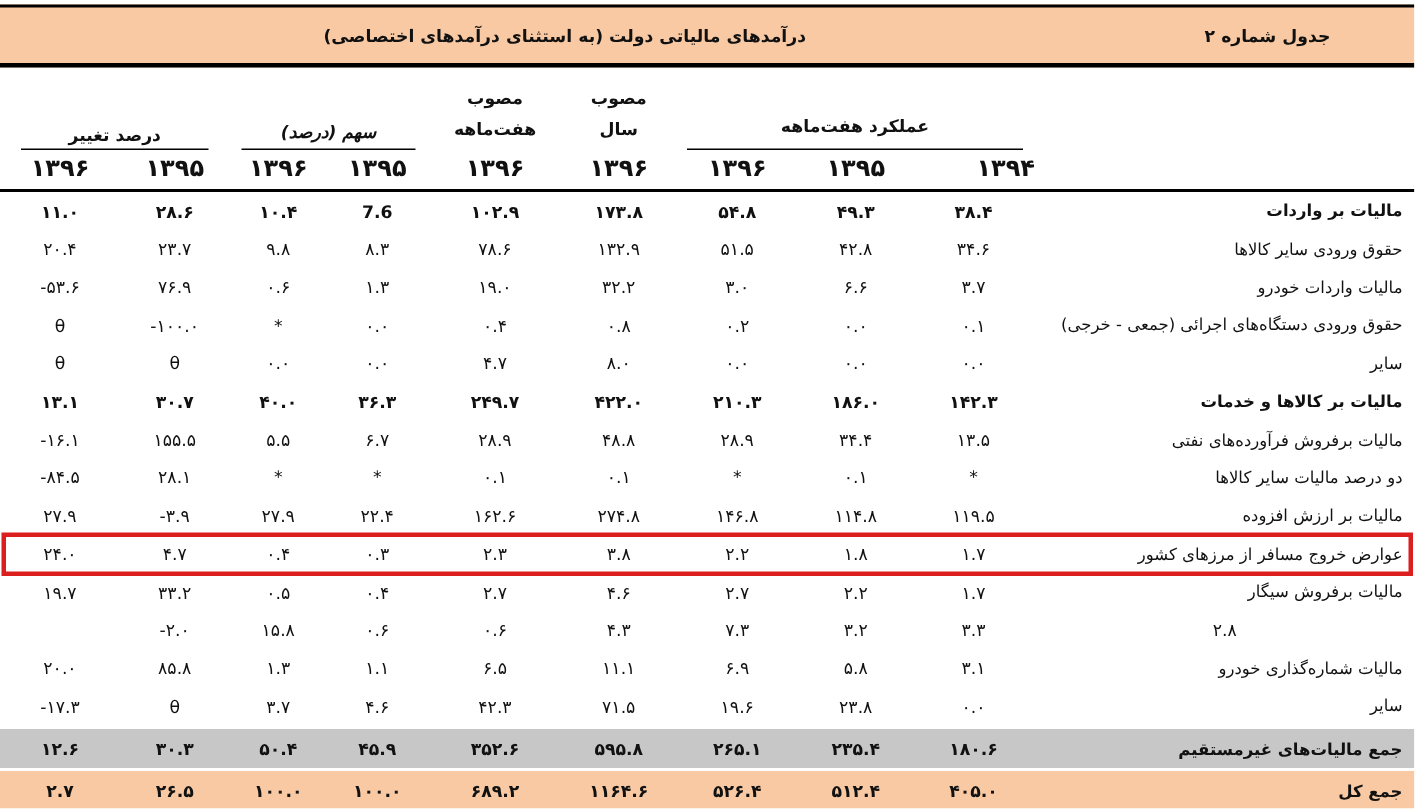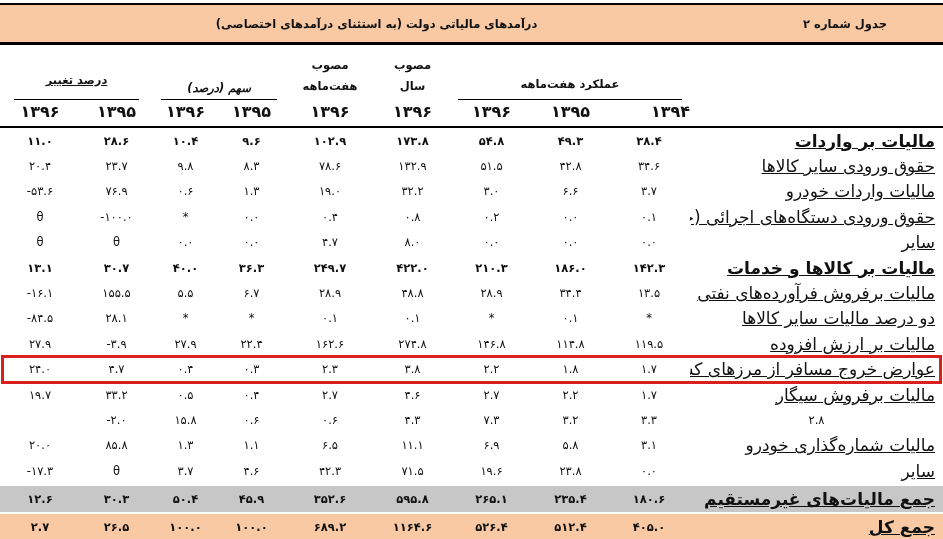--- a/index.html
+++ b/index.html
@@ -41,25 +41,25 @@
   .hcell { text-align: center; }
   .h-masoob { grid-row: 1; align-self: end; }
   .h-group  { grid-row: 2; align-self: end; border-bottom: 1.5px solid #000; }
   .h-sub    { grid-row: 2; align-self: end; padding-bottom: 7px; }
   .h-year   { grid-row: 3; align-self: end; padding-bottom: 5px; font-size: 16px; }
   .c2 { grid-column: 2; text-align: right; } .c3 { grid-column: 3; } .c4 { grid-column: 4; }
   .c5 { grid-column: 5; } .c6 { grid-column: 6; } .c7 { grid-column: 7; }
   .c8 { grid-column: 8; } .c9 { grid-column: 9; } .c10 { grid-column: 10; }
   .span-perf  { grid-column: 2 / span 3; margin: 0 8px;  padding-bottom: 8px; }
   .span-share { grid-column: 7 / span 2; margin: 0 8px;  padding-bottom: 4px; font-style: italic; }
-  .span-pct   { grid-column: 9 / span 2; margin: 0 14px; padding-bottom: 12px; text-decoration: underline; }
+  .span-pct   { grid-column: 9 / span 2; margin: 0 14px; padding-bottom: 2px; }
 
   
   .row { height: 25.4px; align-items: center; }
-  .row .label { font-size: 17px; padding-right: 8px; white-space: nowrap; overflow: hidden; text-decoration: underline; }
+  .row .label { font-size: 11px; padding-right: 8px; white-space: nowrap; overflow: hidden; }
   .row .num   { font-size: 11.5px; text-align: center; direction: ltr; unicode-bidi: isolate; }
   .row.bold { font-weight: bold; }
   .row.gray   { background: var(--gray, #C7C7C7); height: 26px; margin-top: 3px; }
   .row.orange { background: var(--peach, #F8C9A2); height: 28px; margin-top: 2px; border-bottom: 2px solid #000; }
   .row.highlight { position: relative; }
   .row.highlight::after {
     content: ""; position: absolute; top: -2px; bottom: -2px; right: 1px; left: 1px;
     border: 3px solid var(--red, #DB1F1F); pointer-events: none;
   }
 </style>
@@ -95,21 +95,21 @@
   </div>
 
   <div>
       <div class="grid row bold">
         <div class="label">مالیات بر واردات</div>
         <div class="num">۳۸.۴</div>
         <div class="num">۴۹.۳</div>
         <div class="num">۵۴.۸</div>
         <div class="num">۱۷۳.۸</div>
         <div class="num">۱۰۲.۹</div>
-        <div class="num">۹.۶</div>
+        <div class="num">7.6</div>
         <div class="num">۱۰.۴</div>
         <div class="num">۲۸.۶</div>
         <div class="num">۱۱.۰</div>
       </div>
       <div class="grid row">
         <div class="label">حقوق ورودی سایر کالاها</div>
         <div class="num">۳۴.۶</div>
         <div class="num">۴۲.۸</div>
         <div class="num">۵۱.۵</div>
         <div class="num">۱۳۲.۹</div>

